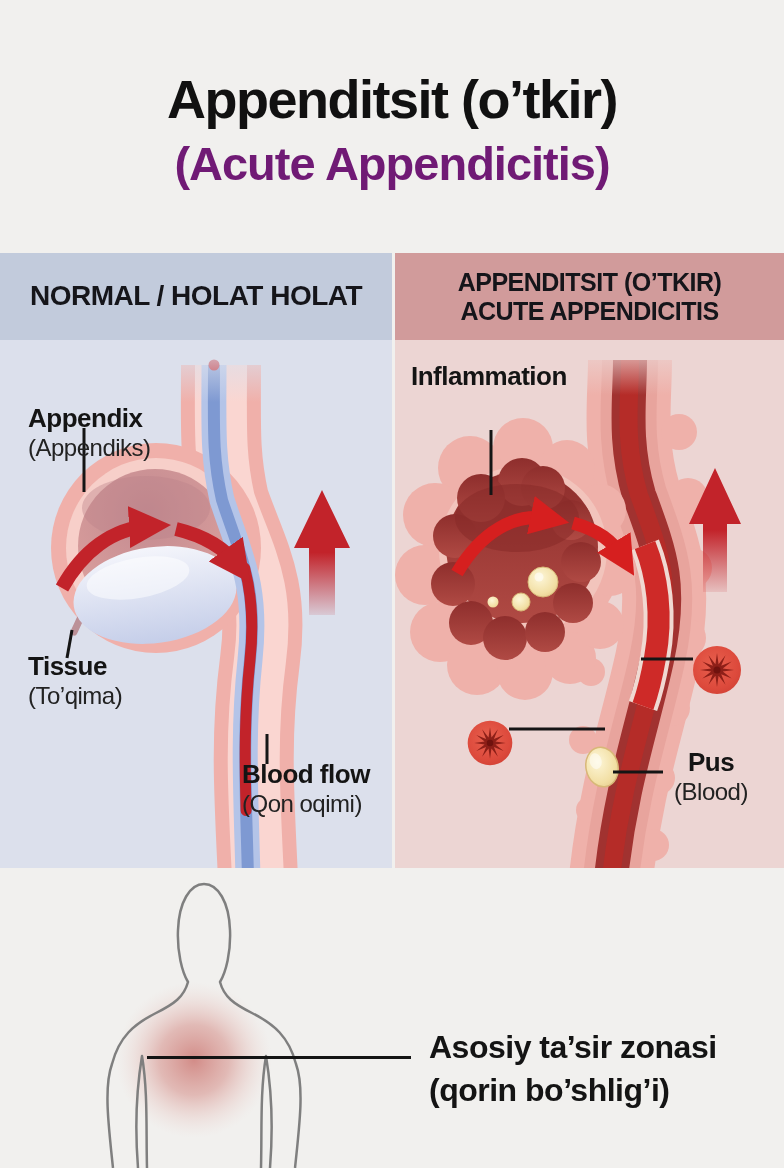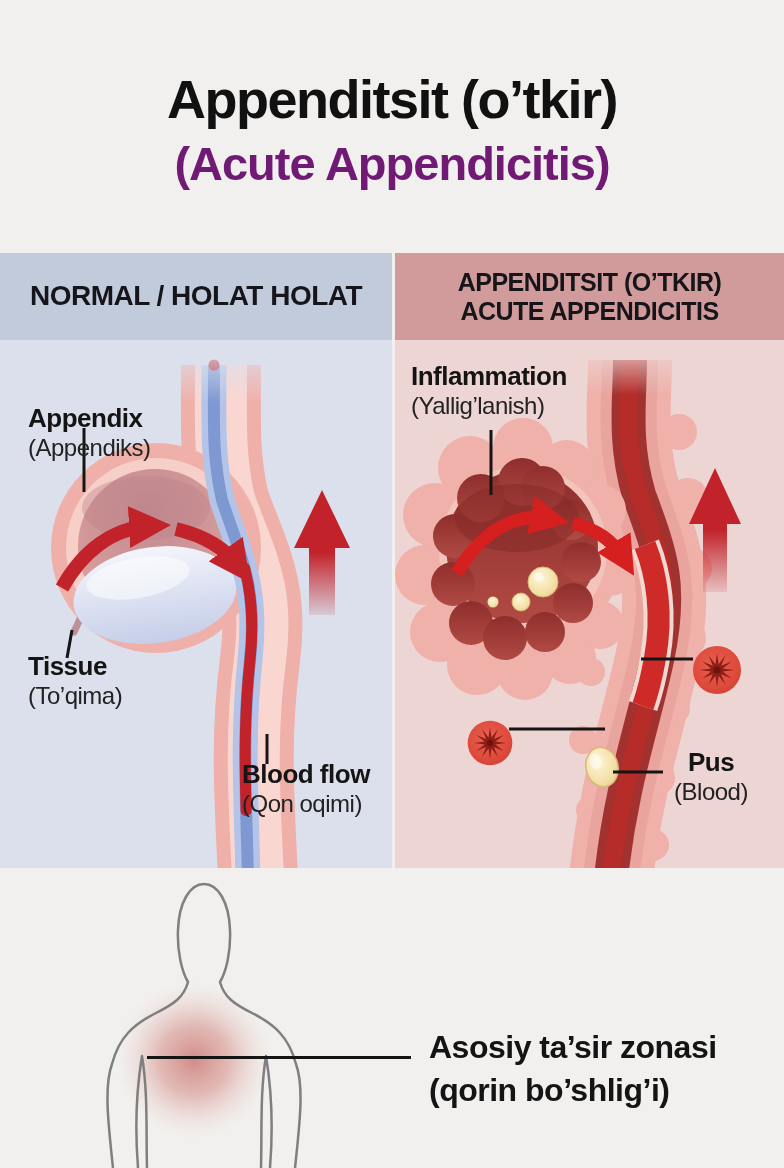--- a/index.html
+++ b/index.html
@@ -263,21 +263,20 @@
           <use href="#R_germ_shape" transform="translate(322,330)"></use>
           <line x1="114" y1="389" x2="210" y2="389" stroke="#151515" stroke-width="3"></line>
           <use href="#R_germ_shape" transform="translate(95,403) scale(0.93)"></use>
 
           <line x1="96" y1="90" x2="96" y2="155" stroke="#151515" stroke-width="3"></line>
           <line x1="218" y1="432" x2="268" y2="432" stroke="#151515" stroke-width="3"></line>
         </svg>
 
         <div class="lbl" style="left:16px; top:22px;">
           <div class="lbl-primary">Inflammation</div>
-          <div class="lbl-secondary">(Yallig’lanish)</div>
         </div>
         <div class="lbl center" style="left:258px; top:408px; width:116px;">
           <div class="lbl-primary">Pus</div>
           <div class="lbl-secondary">(Blood)</div>
         </div>
       </div>
     </section>
   </div>
 
   <div class="footer">

